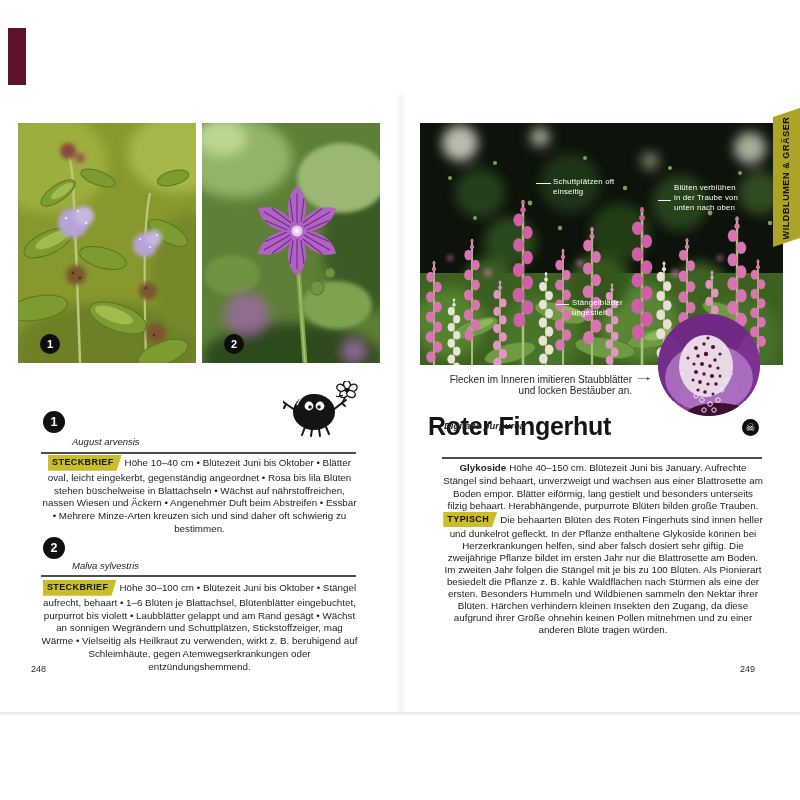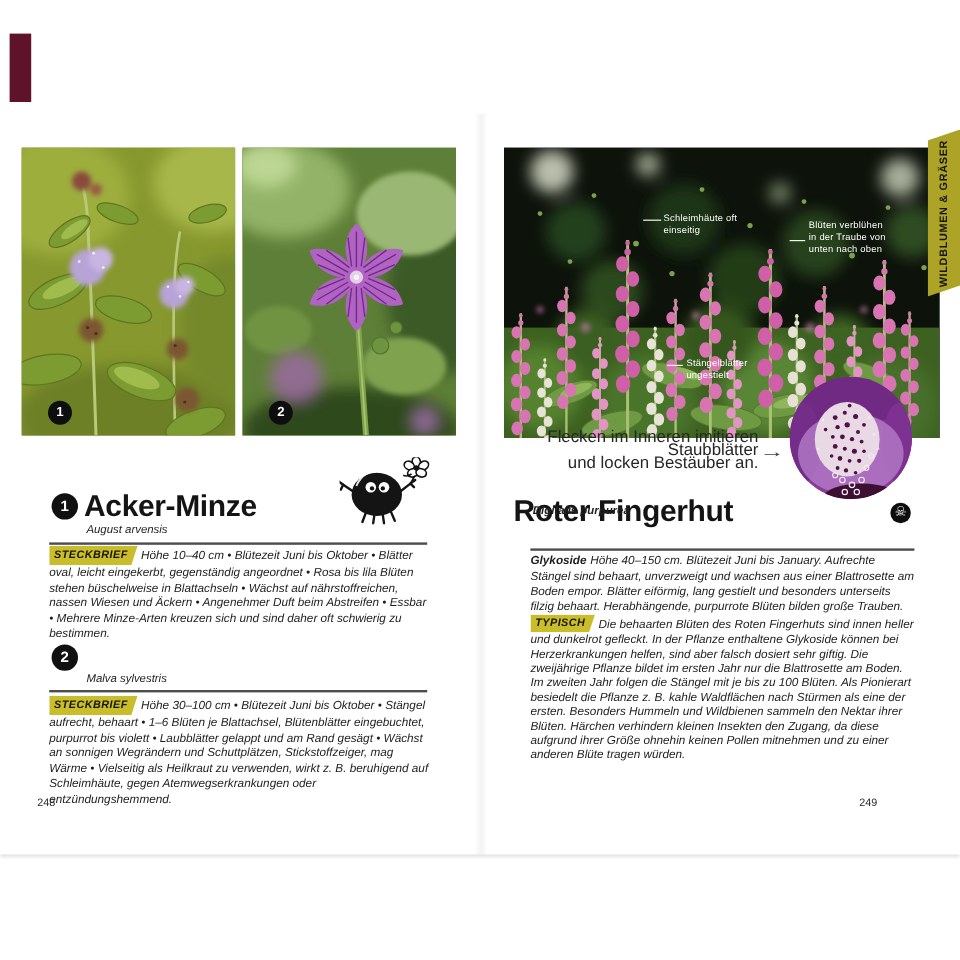--- a/index.html
+++ b/index.html
@@ -27,37 +27,37 @@
        font-size:9px;font-weight:bold;letter-spacing:.6px;color:#15140a;white-space:nowrap;}
 
   
   .numbadge{width:22px;height:22px;border-radius:50%;background:#101010;color:#fff;
             font-size:12.5px;font-weight:bold;display:flex;align-items:center;justify-content:center;}
   .h1{font-size:25px;font-weight:bold;letter-spacing:-.3px;color:#141414;white-space:nowrap;}
   .latin{font-size:9.5px;font-style:italic;color:#222;}
   .rule{height:1.5px;background:#4d4d4d;}
 
   
-  .para{font-size:9.8px;line-height:12.8px;color:#1d1d1d;text-align:left;font-style:italic;}
+  .para{font-size:9.8px;line-height:12.8px;color:#1d1d1d;text-align:center;}
   .para p{margin:0;}
   .flag{display:inline-block;background:#c9bd2b;color:#161405;font-weight:bold;font-size:9px;
         letter-spacing:.4px;padding:1px 8px 2px 4px;margin-right:3px;
         clip-path:polygon(0 0,100% 0,calc(100% - 5px) 100%,0 100%);transform:translateY(-1px);}
   .lead{font-weight:bold;margin-right:3px;}
   .tight{line-height:12px;}
 
   
   .ann{color:#fff;font-size:7.8px;line-height:9.8px;letter-spacing:.2px;}
   .annline{height:1px;background:#f4f4f4;}
 
   
   #inset{left:658px;top:314px;width:102px;height:102px;border-radius:50%;overflow:hidden;}
 
   
-  #caption{left:420px;top:358px;width:212px;text-align:right;font-size:14px;line-height:11px;color:#262626;}
+  #caption{left:420px;top:374px;width:212px;text-align:right;font-size:10px;line-height:11px;color:#262626;}
   #cap-arrow{left:633px;top:369px;font-size:13px;color:#3a3a3a;transform:scaleX(1.6);transform-origin:left center;}
 
   
   #skull{left:742px;top:419px;width:17px;height:17px;border-radius:50%;background:#0d0d0d;
          color:#fff;font-size:11px;line-height:17px;text-align:center;}
 
   .pagenum{font-size:9px;color:#2a2a2a;}
 </style>
 </head>
 <body>
@@ -214,21 +214,20 @@
         <ellipse cx="68" cy="13" rx="3.4" ry="4.4" transform="rotate(110 68 13)"></ellipse>
       </g>
       <circle cx="64" cy="9" r="2.2" fill="#141414"></circle>
       <path d="M60,14 C57,16 55,16 53,15" stroke="#141414" stroke-width="1.3" fill="none"></path>
     </svg>
   </div>
 
   <div class="abs numbadge" style="left:43px;top:411px;">
     <span>1</span>
   </div>
-  <div class="abs h1" style="left:70px;top:408px;">Acker-Minze</div>
   <div class="abs latin" style="left:72px;top:436px;">August arvensis</div>
   <div class="abs rule" style="left:41px;top:452px;width:315px;"></div>
   <div class="abs para" style="left:41px;top:456px;width:317px;">
     <p><span class="flag">STECKBRIEF</span><span>Höhe 10–40 cm • Blütezeit Juni bis Oktober • Blätter oval, leicht eingekerbt, gegenständig angeordnet • Rosa bis lila Blüten stehen büschelweise in Blattachseln • Wächst auf nährstoffreichen, nassen Wiesen und Äckern • Angenehmer Duft beim Abstreifen • Essbar • Mehrere Minze-Arten kreuzen sich und sind daher oft schwierig zu bestimmen.</span></p>
   </div>
 
   <div class="abs numbadge" style="left:43px;top:537px;">
     <span>2</span>
   </div>
   <div class="abs latin" style="left:72px;top:560px;">Malva sylvestris</div>
@@ -326,21 +325,21 @@
       <use href="#sp" transform="translate(244,150) scale(0.95)" style="color:#e8e0d4"></use>
       <use href="#sp" transform="translate(267,128) scale(1.05)" style="color:#d874b2"></use>
       <use href="#sp" transform="translate(292,158) scale(0.85)" style="color:#e393c4"></use>
       <use href="#sp" transform="translate(317,108) scale(1.2)" style="color:#d874b2"></use>
       <use href="#sp" transform="translate(338,148) scale(0.95)" style="color:#d874b2"></use>
     </svg>
   </div>
 
   <div class="abs annline" style="left:536px;top:183px;width:15px;"></div>
   <div class="abs ann" style="left:553px;top:177px;">
-    <div>Schleimhäute oft</div>
+    <div>Schuttplätzen oft</div>
     <div>einseitig</div>
   </div>
   <div class="abs annline" style="left:658px;top:200px;width:13px;"></div>
   <div class="abs ann" style="left:674px;top:183px;">
     <div>Blüten verblühen</div>
     <div>in der Traube von</div>
     <div>unten nach oben</div>
   </div>
   <div class="abs annline" style="left:556px;top:304px;width:13px;"></div>
   <div class="abs ann" style="left:572px;top:298px;">
@@ -421,15 +420,15 @@
   <div class="abs rule" style="left:442px;top:457px;width:320px;"></div>
 
   <div class="abs para" style="left:442px;top:462px;width:322px;">
     <p><b class="lead">Glykoside</b><span>Höhe 40–150 cm. Blütezeit Juni bis January. Aufrechte Stängel sind behaart, unverzweigt und wachsen aus einer Blattrosette am Boden empor. Blätter eiförmig, lang gestielt und besonders unterseits filzig behaart. Herabhängende, purpurrote Blüten bilden große Trauben.</span></p>
   </div>
 
   <div class="abs para tight" style="left:442px;top:513px;width:322px;">
     <p><span class="flag">TYPISCH</span><span>Die behaarten Blüten des Roten Fingerhuts sind innen heller und dunkelrot gefleckt. In der Pflanze enthaltene Glykoside können bei Herzerkrankungen helfen, sind aber falsch dosiert sehr giftig. Die zweijährige Pflanze bildet im ersten Jahr nur die Blattrosette am Boden. Im zweiten Jahr folgen die Stängel mit je bis zu 100 Blüten. Als Pionierart besiedelt die Pflanze z. B. kahle Waldflächen nach Stürmen als eine der ersten. Besonders Hummeln und Wildbienen sammeln den Nektar ihrer Blüten. Härchen verhindern kleinen Insekten den Zugang, da diese aufgrund ihrer Größe ohnehin keinen Pollen mitnehmen und zu einer anderen Blüte tragen würden.</span></p>
   </div>
 
-  <div class="abs pagenum" style="left:716px;top:664px;width:65px;">249</div>
+  <div class="abs pagenum" style="left:690px;top:664px;width:65px;text-align:right;">249</div>
 
 </div>
 
 </body></html>

